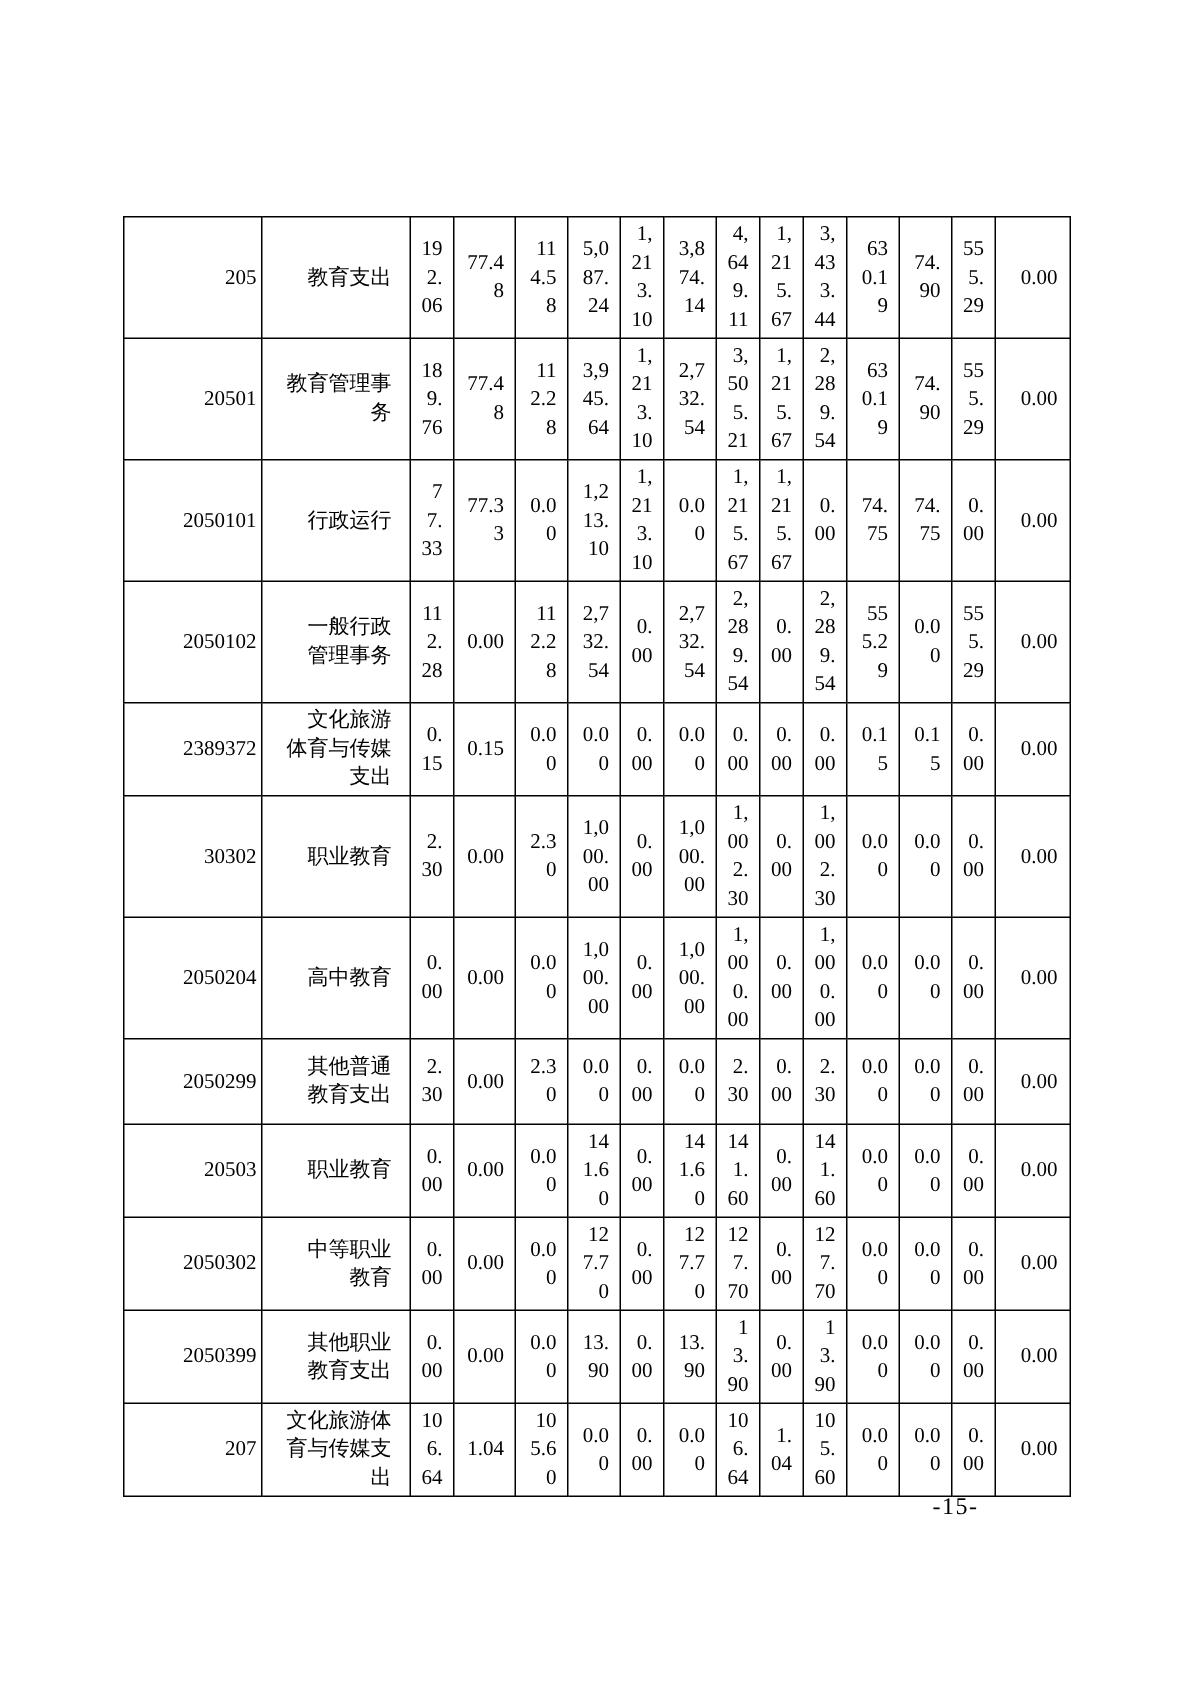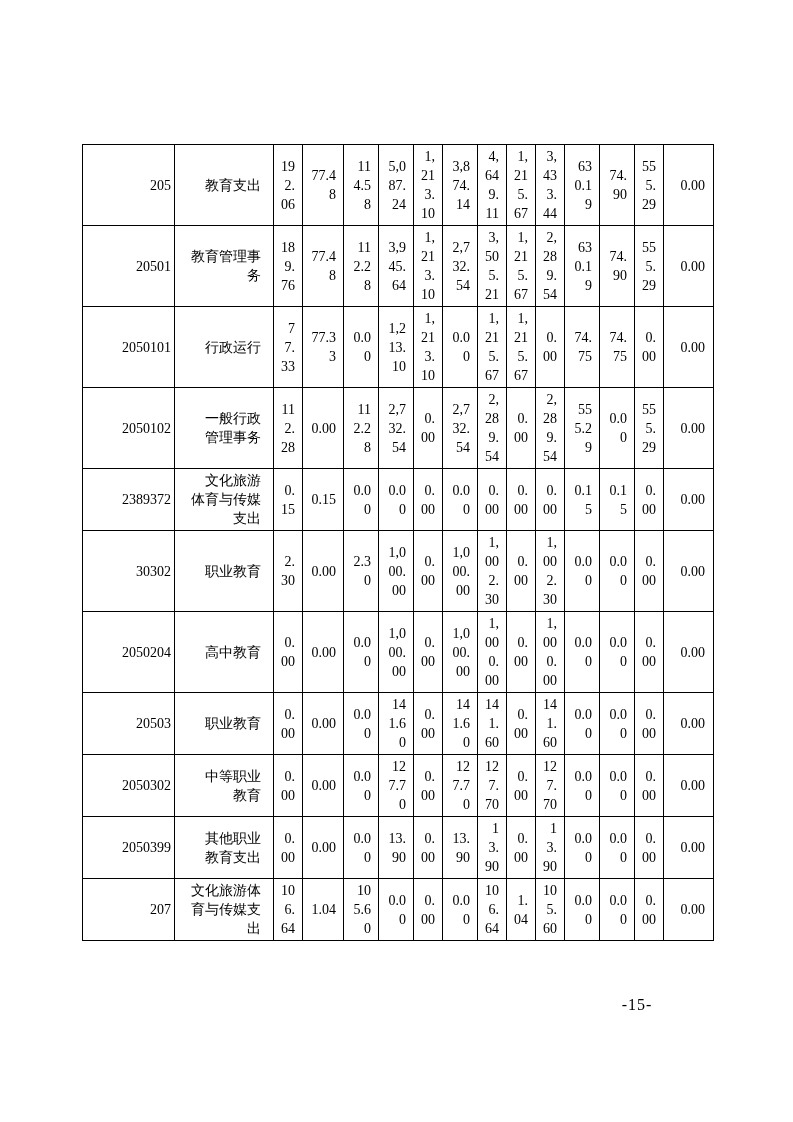--- a/index.html
+++ b/index.html
@@ -197,20 +197,37 @@
           <td class="c7">1,000.00</td>
           <td class="c8">1,000.00</td>
           <td class="c9">0.00</td>
           <td class="c10">1,000.00</td>
           <td class="c11">0.00</td>
           <td class="c12">0.00</td>
           <td class="c13">0.00</td>
           <td class="c14">0.00</td>
         </tr>
         <tr>
+          <td class="c0">2050299</td>
+          <td class="c1">　其他普通教育支出</td>
+          <td class="c2">2.30</td>
+          <td class="c3">0.00</td>
+          <td class="c4">2.30</td>
+          <td class="c5">0.00</td>
+          <td class="c6">0.00</td>
+          <td class="c7">0.00</td>
+          <td class="c8">2.30</td>
+          <td class="c9">0.00</td>
+          <td class="c10">2.30</td>
+          <td class="c11">0.00</td>
+          <td class="c12">0.00</td>
+          <td class="c13">0.00</td>
+          <td class="c14">0.00</td>
+        </tr>
+        <tr>
           <td class="c0">20503</td>
           <td class="c1">职业教育</td>
           <td class="c2">0.00</td>
           <td class="c3">0.00</td>
           <td class="c4">0.00</td>
           <td class="c5">141.60</td>
           <td class="c6">0.00</td>
           <td class="c7">141.60</td>
           <td class="c8">141.60</td>
           <td class="c9">0.00</td>

